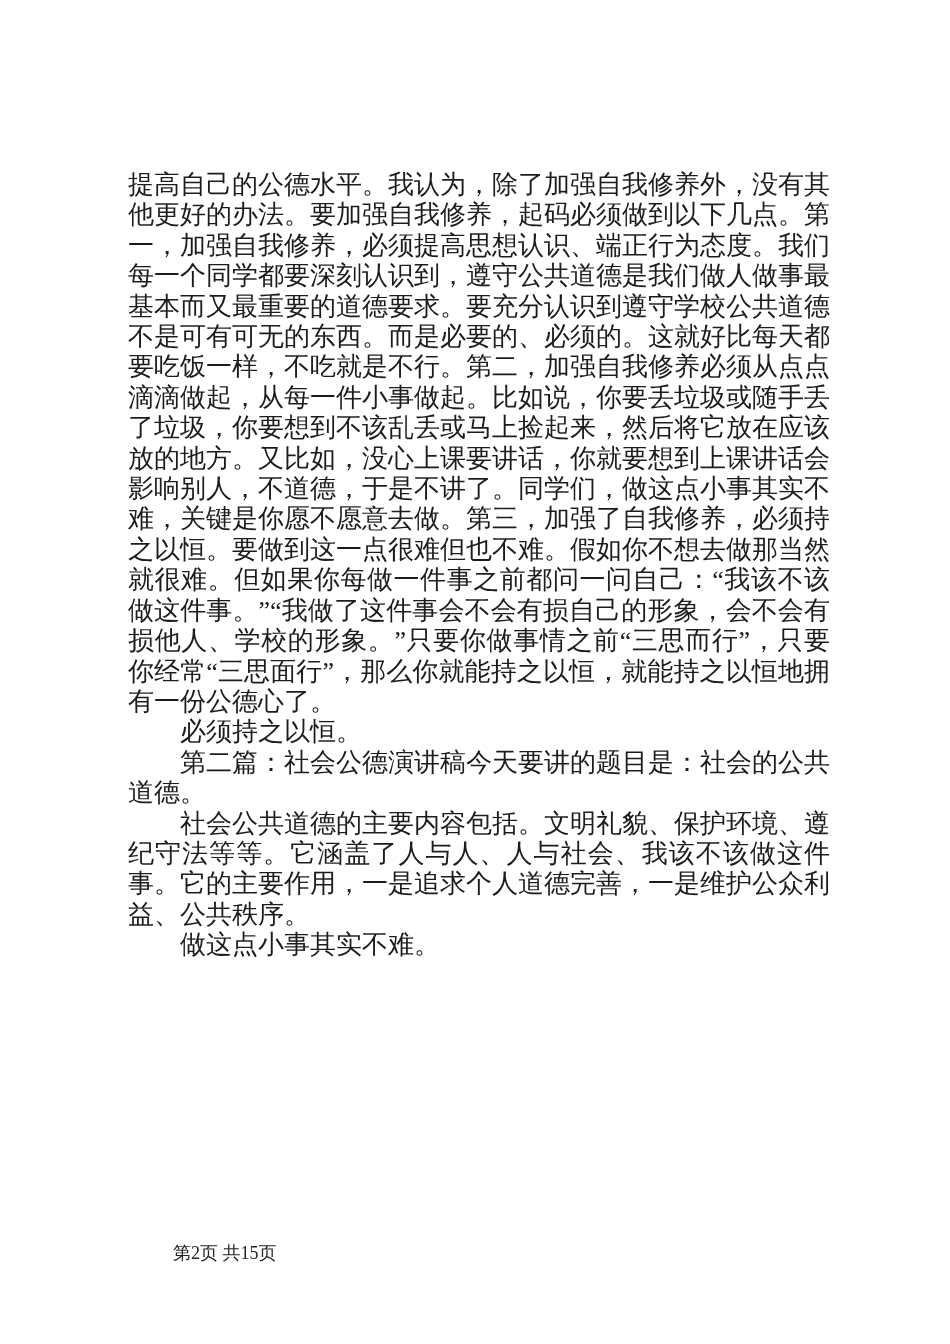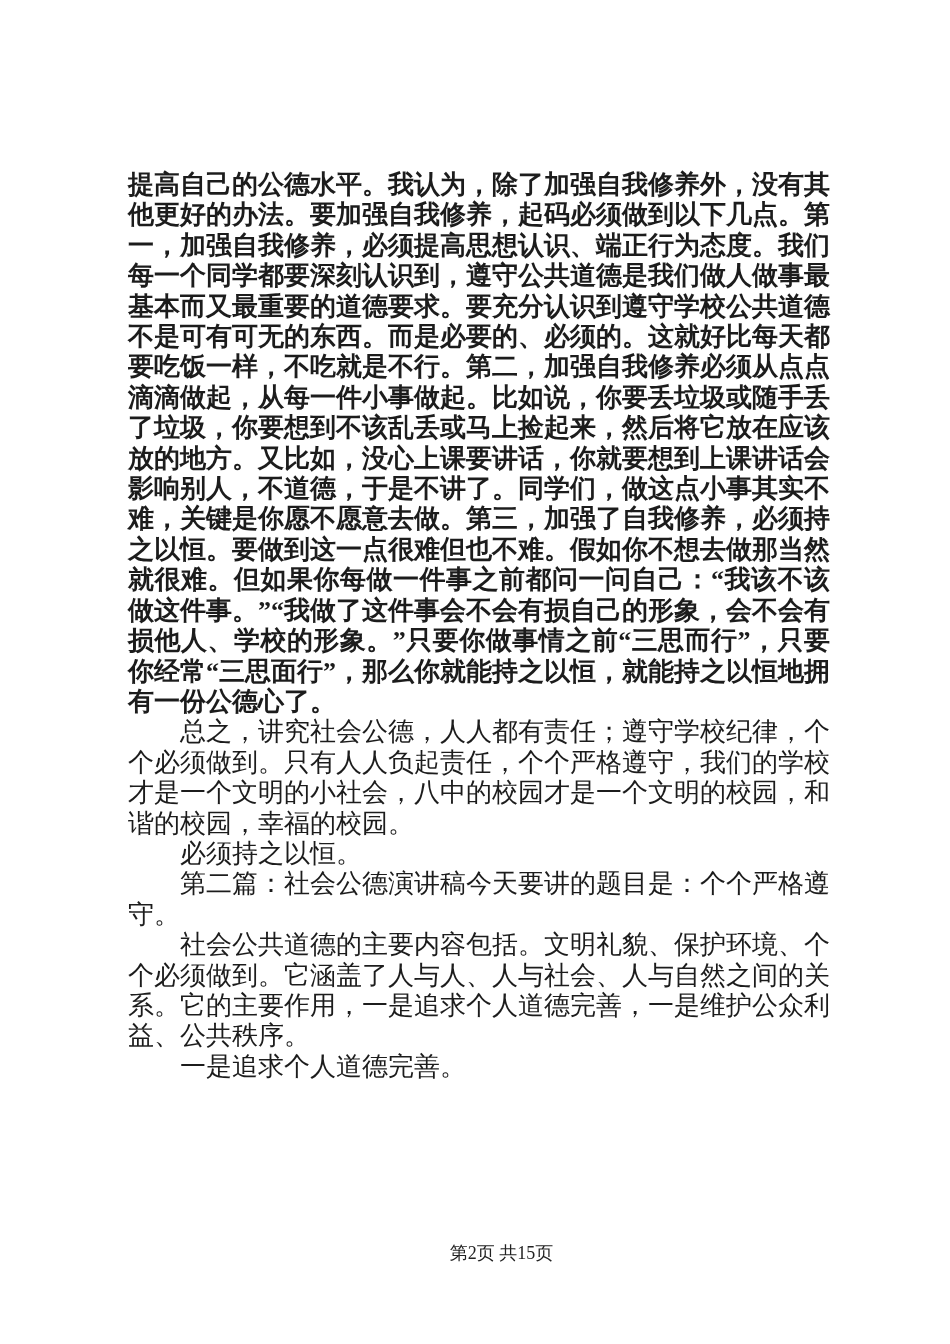--- a/index.html
+++ b/index.html
@@ -32,43 +32,41 @@
     letter-spacing: 0;
     word-break: break-all;
   }
   .para {
     margin: 0;
     padding: 0;
     text-indent: 2em;
   }
   .para.no-indent {
     text-indent: 0;
-    font-weight: bold;
   }
   .footer {
     position: absolute;
     left: 128px;
     top: 1242px;
     width: 702px;
     box-sizing: border-box;
     padding-left: 45px;
-    text-align: center;
+    text-align: left;
     font-size: 18px;
     line-height: 22px;
     color: #222222;
   }
 </style>
 </head>
 <body>
 
 <div class="page">
   <div class="content">
     <p class="para no-indent">提高自己的公德水平。我认为，除了加强自我修养外，没有其他更好的办法。要加强自我修养，起码必须做到以下几点。第一，加强自我修养，必须提高思想认识、端正行为态度。我们每一个同学都要深刻认识到，遵守公共道德是我们做人做事最基本而又最重要的道德要求。要充分认识到遵守学校公共道德不是可有可无的东西。而是必要的、必须的。这就好比每天都要吃饭一样，不吃就是不行。第二，加强自我修养必须从点点滴滴做起，从每一件小事做起。比如说，你要丢垃圾或随手丢了垃圾，你要想到不该乱丢或马上捡起来，然后将它放在应该放的地方。又比如，没心上课要讲话，你就要想到上课讲话会影响别人，不道德，于是不讲了。同学们，做这点小事其实不难，关键是你愿不愿意去做。第三，加强了自我修养，必须持之以恒。要做到这一点很难但也不难。假如你不想去做那当然就很难。但如果你每做一件事之前都问一问自己：“我该不该做这件事。”“我做了这件事会不会有损自己的形象，会不会有损他人、学校的形象。”只要你做事情之前“三思而行”，只要你经常“三思面行”，那么你就能持之以恒，就能持之以恒地拥有一份公德心了。</p>
-    <p class="para">总之，讲究社会公德，人人都有责任；遵守学校纪律，个个必须做到。只有人人负起责任，个个严格遵守，我们的学校才是一个文明的小社会，八中的校园才是一个文明的校园，和谐的校园，幸福的校园。</p>
     <p class="para">必须持之以恒。</p>
-    <p class="para">第二篇：社会公德演讲稿今天要讲的题目是：个个严格遵守。</p>
-    <p class="para">社会公共道德的主要内容包括。文明礼貌、保护环境、个个必须做到。它涵盖了人与人、人与社会、人与自然之间的关系。它的主要作用，一是追求个人道德完善，一是维护公众利益、公共秩序。</p>
-    <p class="para">一是追求个人道德完善。</p>
+    <p class="para">第二篇：社会公德演讲稿今天要讲的题目是：社会的公共道德。</p>
+    <p class="para">社会公共道德的主要内容包括。文明礼貌、保护环境、遵纪守法等等。它涵盖了人与人、人与社会、我该不该做这件事。它的主要作用，一是追求个人道德完善，一是维护公众利益、公共秩序。</p>
+    <p class="para">做这点小事其实不难。</p>
   </div>
   <div class="footer">
     <span>第2页 共15页</span>
   </div>
 </div>
 
 </body></html>

